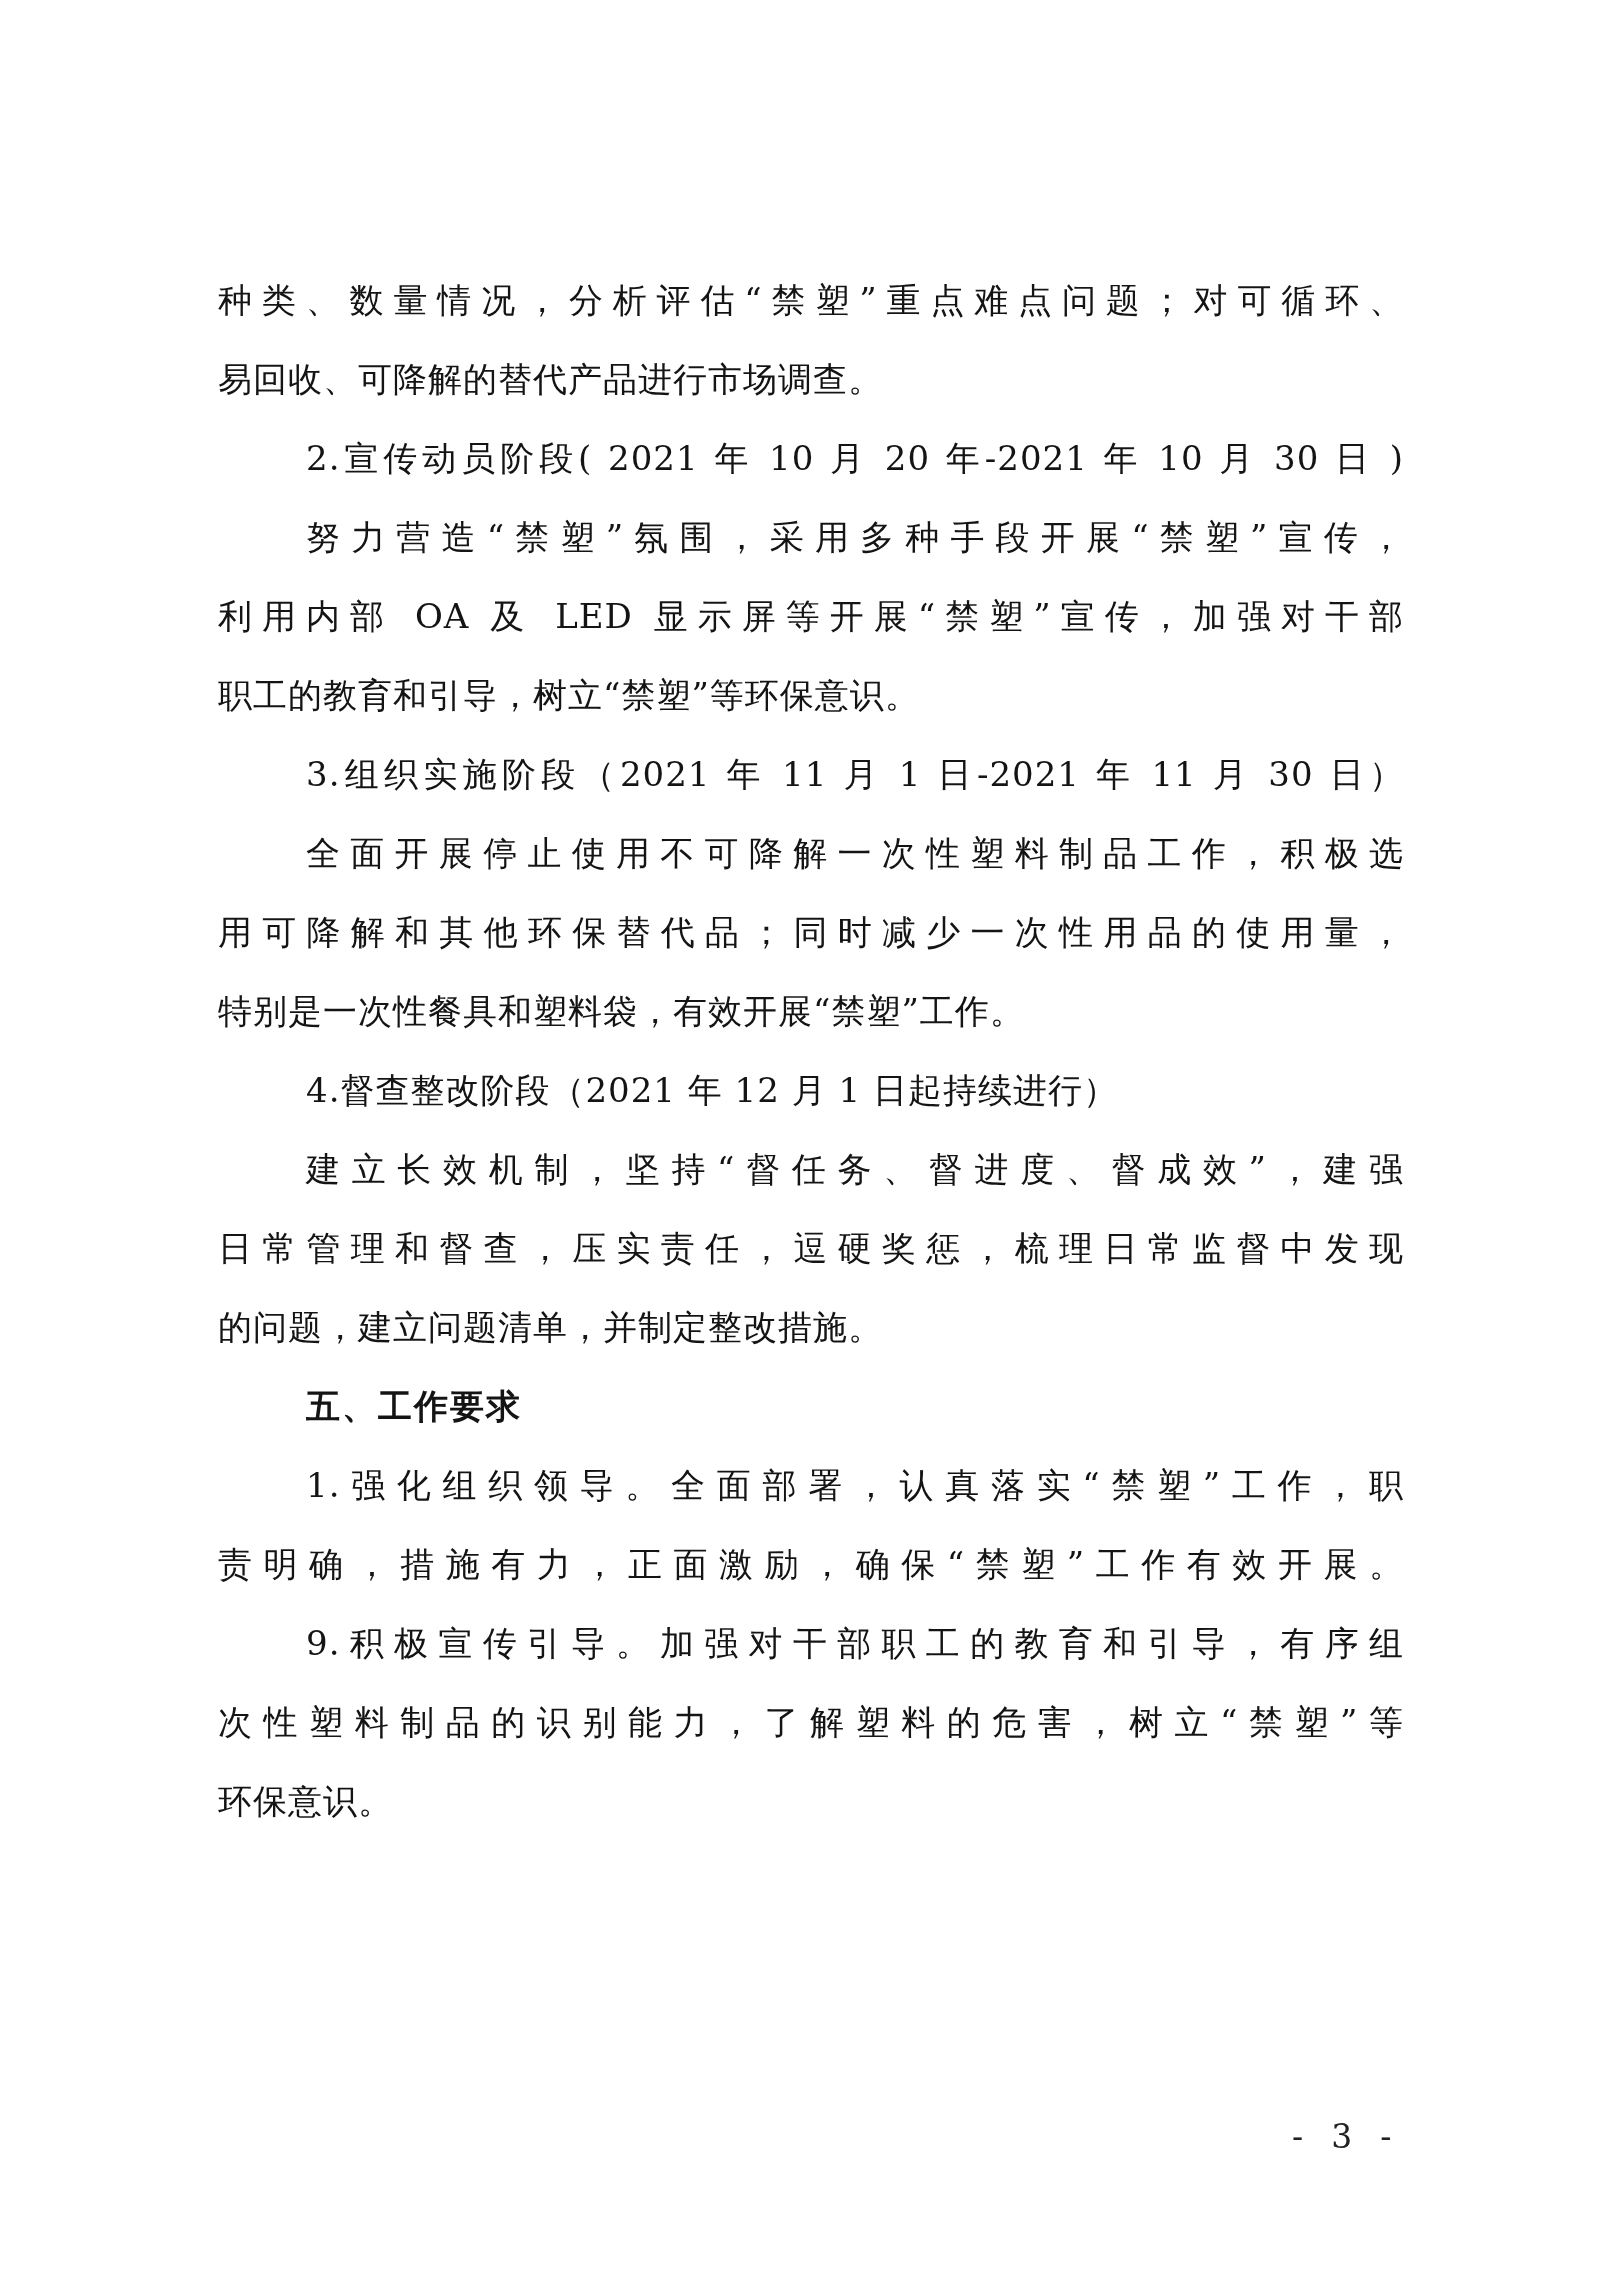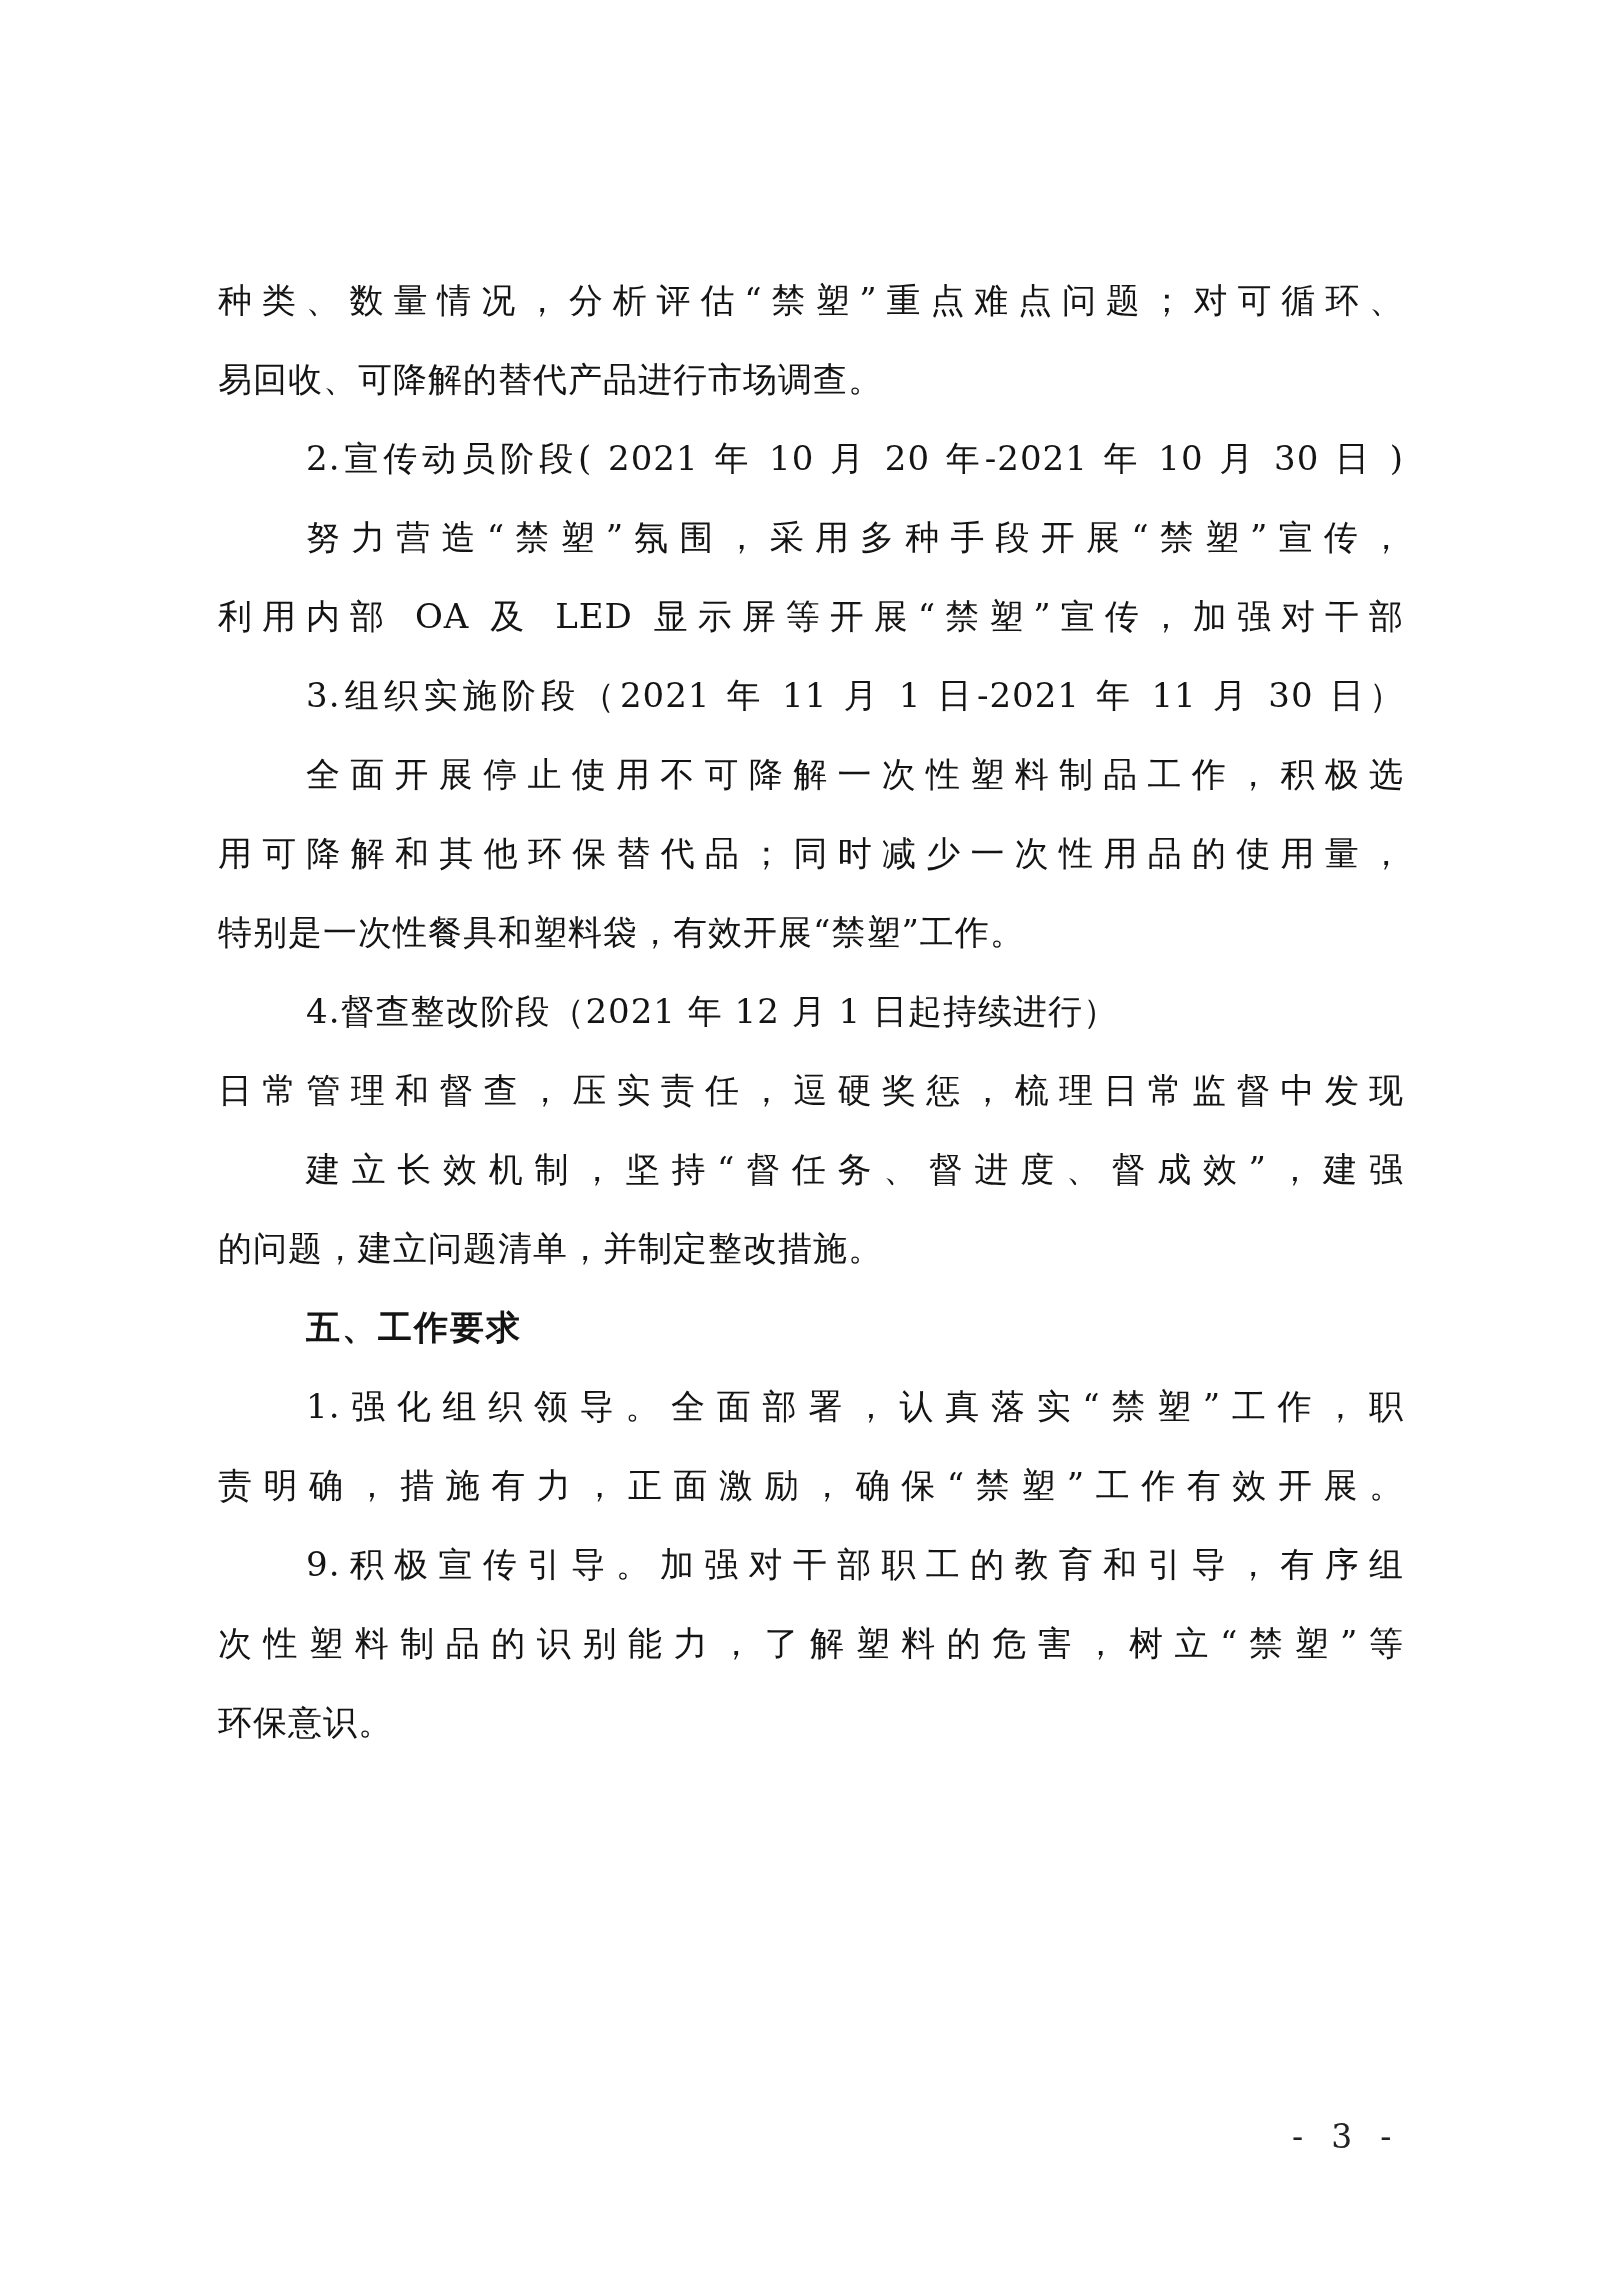--- a/index.html
+++ b/index.html
@@ -56,27 +56,28 @@
 </head>
 <body>
 
 <div class="page">
   <div class="doc-body">
       <div class="line justify">种类、数量情况，分析评估“禁塑”重点难点问题；对可循环、</div>
       <div class="line">易回收、可降解的替代产品进行市场调查。</div>
       <div class="line indent justify">2.宣传动员阶段( 2021 年 10 月 20 年-2021 年 10 月 30 日 )</div>
       <div class="line indent justify">努力营造“禁塑”氛围，采用多种手段开展“禁塑”宣传，</div>
       <div class="line justify">利用内部 OA 及 LED 显示屏等开展“禁塑”宣传，加强对干部</div>
+      <div class="line">职工的教育和引导，树立“禁塑”等环保意识。</div>
       <div class="line indent justify">3.组织实施阶段（2021 年 11 月 1 日-2021 年 11 月 30 日）</div>
       <div class="line indent justify">全面开展停止使用不可降解一次性塑料制品工作，积极选</div>
       <div class="line justify">用可降解和其他环保替代品；同时减少一次性用品的使用量，</div>
       <div class="line">特别是一次性餐具和塑料袋，有效开展“禁塑”工作。</div>
       <div class="line indent">4.督查整改阶段（2021 年 12 月 1 日起持续进行）</div>
+      <div class="line indent justify">建立长效机制，坚持“督任务、督进度、督成效”，建强</div>
       <div class="line justify">日常管理和督查，压实责任，逗硬奖惩，梳理日常监督中发现</div>
-      <div class="line indent justify">建立长效机制，坚持“督任务、督进度、督成效”，建强</div>
       <div class="line">的问题，建立问题清单，并制定整改措施。</div>
       <div class="line indent heading">五、工作要求</div>
       <div class="line indent justify">1.强化组织领导。全面部署，认真落实“禁塑”工作，职</div>
       <div class="line justify">责明确，措施有力，正面激励，确保“禁塑”工作有效开展。</div>
       <div class="line indent justify">9.积极宣传引导。加强对干部职工的教育和引导，有序组</div>
       <div class="line justify">次性塑料制品的识别能力，了解塑料的危害，树立“禁塑”等</div>
       <div class="line">环保意识。</div>
     </div>
   <div class="page-number">- 3 -</div>
 </div>

